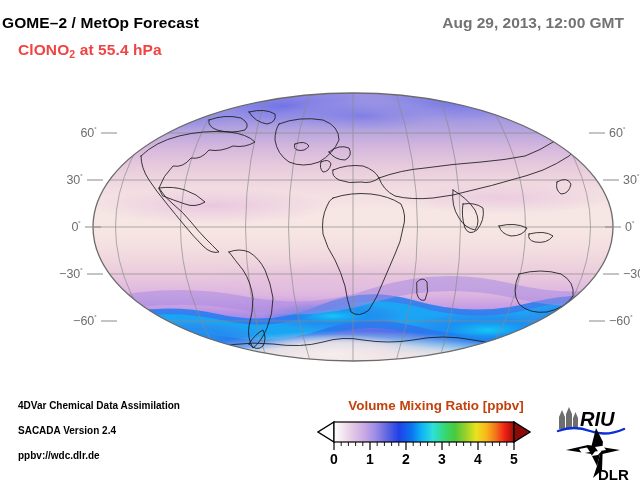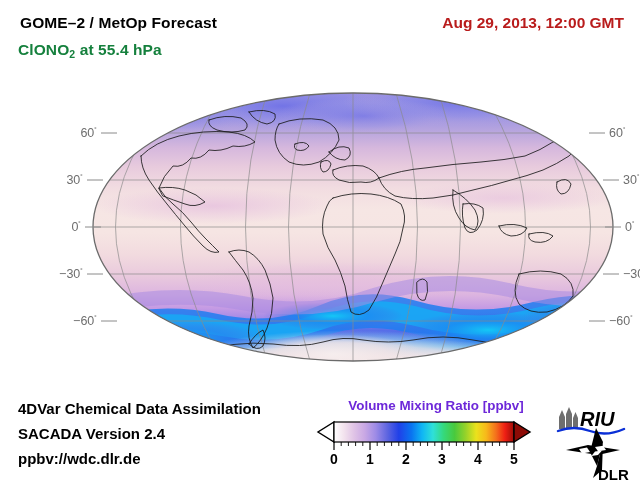--- a/index.html
+++ b/index.html
@@ -5,40 +5,40 @@
   html,body{margin:0;padding:0;}
   body{
     width:640px;height:480px;background:#ffffff;
     font-family:"Liberation Sans",sans-serif;
     position:relative;overflow:hidden;
     -webkit-font-smoothing:antialiased;
   }
   .abs{position:absolute;}
 
   
-  #title-line1{left:20px;top:14px;font-size:15.5px;font-weight:bold;color:#000;letter-spacing:.1px;}
-  #title-line2{left:18px;top:41px;font-size:15.5px;font-weight:bold;color:#15803d;letter-spacing:.1px;}
+  #title-line1{left:2px;top:14px;font-size:15.5px;font-weight:bold;color:#000;letter-spacing:.1px;}
+  #title-line2{left:18px;top:41px;font-size:15.5px;font-weight:bold;color:#ef4444;letter-spacing:.1px;}
   #title-line2 sub{font-size:10.5px;vertical-align:baseline;position:relative;top:3px;}
-  #datetime{right:16px;top:14px;font-size:15.5px;font-weight:bold;color:#b91c1c;text-align:right;white-space:nowrap;}
+  #datetime{right:16px;top:14px;font-size:15.5px;font-weight:bold;color:#737373;text-align:right;white-space:nowrap;}
 
   
   #map-area{left:0px;top:86px;width:640px;height:296px;padding-left:33px;}
   #map-svg{display:block;}
 
   .latlabel{font-size:12.5px;fill:#6e6e6e;font-family:"Liberation Sans",sans-serif;}
   .latlabel tspan.deg{font-size:8px;}
 
   
-  .credit{left:18px;font-size:15px;font-weight:bold;color:#000;}
+  .credit{left:18px;font-size:10px;font-weight:bold;color:#000;}
   #credit0{top:400px;}
   #credit1{top:425px;}
   #credit2{top:450px;}
 
   
-  #cbar-title{left:331px;top:398px;width:210px;text-align:center;font-size:13.4px;font-weight:bold;color:#6d28d9;}
+  #cbar-title{left:331px;top:398px;width:210px;text-align:center;font-size:13.4px;font-weight:bold;color:#c2410c;}
   #cbar-wrap{left:316px;top:420px;width:216px;height:48px;}
   .cbticklabel{font-size:14px;font-weight:bold;fill:#000;font-family:"Liberation Sans",sans-serif;text-anchor:middle;}
 
   
   #riu-logo{left:556px;top:373px;width:76px;height:32px;margin-top:32px;}
   #dlr-logo{left:562px;top:426px;width:70px;height:58px;}
 </style>
 </head>
 <body>
 

